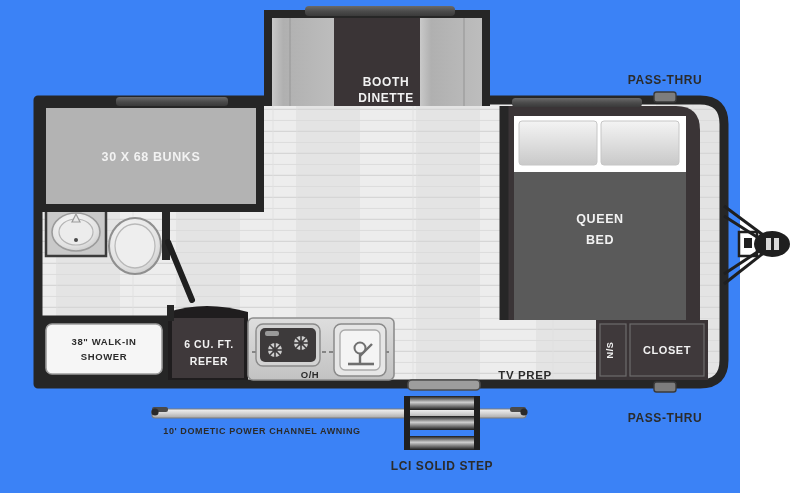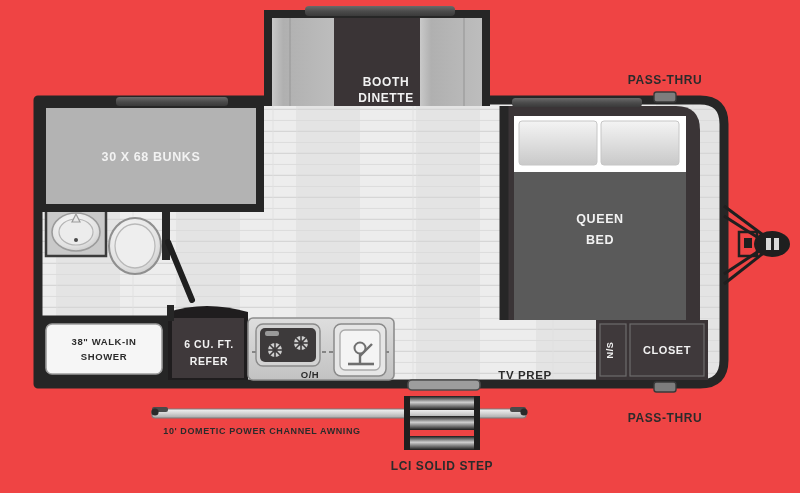--- a/index.html
+++ b/index.html
@@ -9,23 +9,23 @@
   }
   body {
     width: 800px;
     height: 493px;
     font-family: "Liberation Sans", sans-serif;
     overflow: hidden;
     position: relative;
   }
   #stage {
     position: relative;
-    width: 800px;
+    width: 740px;
     height: 493px;
-    background: #ef4444;
+    background: #3b82f6;
   }
   #stage svg {
     display: block;
   }
   .lbl {
     font-family: "Liberation Sans", sans-serif;
     font-weight: bold;
     letter-spacing: 0.6px;
   }
   .lbl-light { fill: #f2f2f2; }

